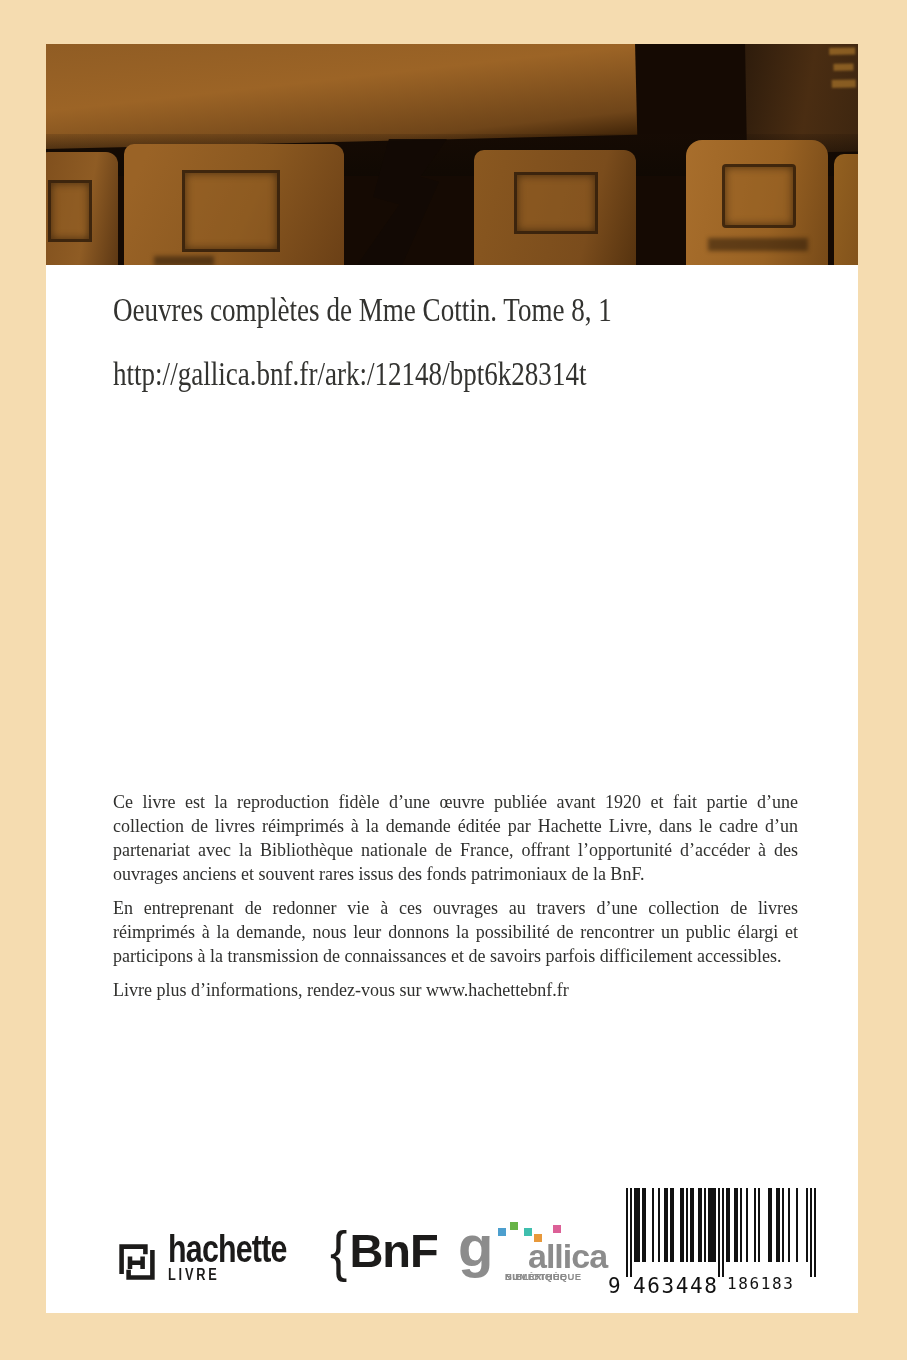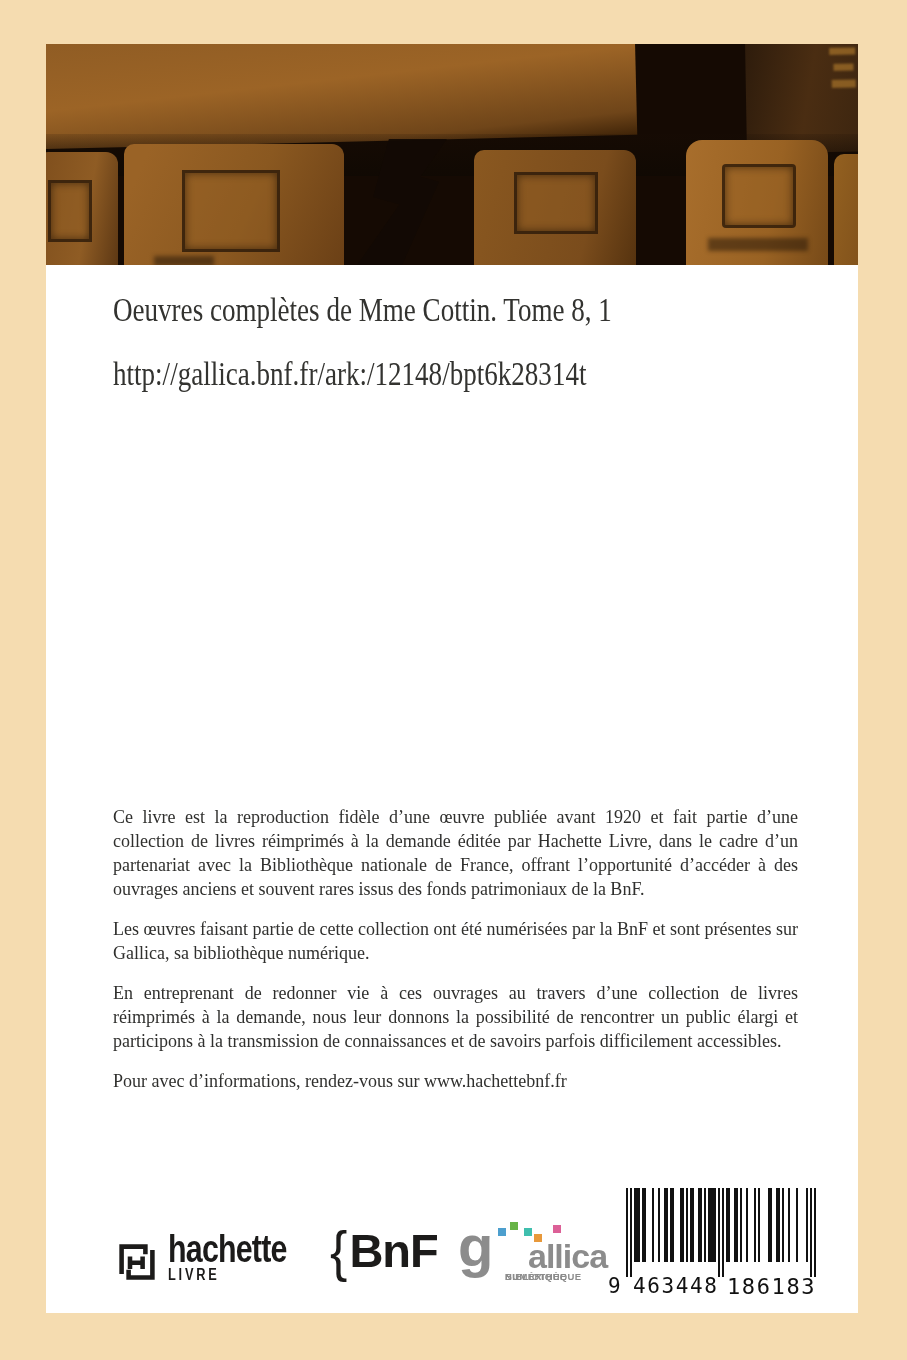--- a/index.html
+++ b/index.html
@@ -45,21 +45,21 @@
   .sm2{left:30px;top:112px;width:60px;height:10px;}
 
   
   .condensed{transform:scaleX(.82);transform-origin:0 50%;white-space:nowrap;}
   .title{position:absolute;left:67px;top:248px;margin:0;font-size:33px;font-weight:400;
     color:#333330;letter-spacing:0;}
   .url{position:absolute;left:67px;top:312px;font-size:33px;color:#333330;}
 
   
   .body-text{position:absolute;left:67px;top:745px;width:685px;color:var(--text-ink,#30302E);}
-  .body-text p{margin:16px 0 10px 0;font-size:18px;line-height:24px;text-align:justify;}
+  .body-text p{margin:1px 0 10px 0;font-size:18px;line-height:24px;text-align:justify;}
 
   
   .footer{position:absolute;left:0;bottom:0;width:100%;height:130px;}
   .hachette{position:absolute;left:69px;top:49px;display:flex;align-items:flex-end;color:var(--logo-ink,#1C1B1A);}
   .h-icon{width:44px;height:42px;margin-top:3px;}
   .h-icon path{fill:none;stroke:var(--logo-ink,#1C1B1A);stroke-width:6.5;}
   .h-text{margin-left:9px;font-family:"Liberation Sans",sans-serif;}
   .h-name{font-size:38px;line-height:34px;font-weight:700;letter-spacing:-1px;transform:scaleX(.8);transform-origin:0 0;}
   .h-sub{font-size:16px;line-height:16px;font-weight:700;letter-spacing:3.5px;margin-top:1px;transform:scaleX(.8);transform-origin:0 0;}
   .bnf{position:absolute;left:284px;top:44px;font-family:"Liberation Sans",sans-serif;
@@ -76,21 +76,21 @@
   .sq2{left:52px;top:9px;background:var(--sq2,#67B346);}
   .sq3{left:66px;top:15px;background:var(--sq3,#3FBFAE);}
   .sq4{left:76px;top:21px;background:var(--sq4,#E8993B);}
   .sq5{left:95px;top:12px;background:var(--sq5,#DC6097);}
   .g-sub{left:47px;top:58px;font-size:9.5px;line-height:11px;font-weight:700;letter-spacing:.4px;}
   .barcode{position:absolute;left:565px;top:5px;width:205px;height:120px;
     font-family:"DejaVu Sans Mono",monospace;color:var(--barcode-ink,#111111);}
   .barcode svg{position:absolute;left:15px;top:0;}
   .bc-lead{position:absolute;left:-3px;top:86px;font-size:21px;}
   .bc-g1{position:absolute;left:22px;top:86px;font-size:21px;letter-spacing:1.6px;}
-  .bc-g2{position:absolute;left:116px;top:86px;font-size:22px;letter-spacing:1.6px;}
+  .bc-g2{position:absolute;left:116px;top:86px;font-size:16px;letter-spacing:1.6px;}
 </style>
 </head>
 <body>
 
 <div class="card">
 
   <div class="photo">
     <div class="shelf-left"></div>
     <div class="shelf-right">
       <div class="gold-mark gm1"></div>
@@ -114,23 +114,22 @@
     </div>
     <div class="spine b6"></div>
     <div class="tear"></div>
   </div>
 
   <h1 class="title condensed">Oeuvres complètes de Mme Cottin. Tome 8, 1</h1>
   <div class="url condensed">http://gallica.bnf.fr/ark:/12148/bpt6k28314t</div>
 
   <div class="body-text">
     <p>Ce livre est la reproduction fidèle d’une œuvre publiée avant 1920 et fait partie d’une collection de livres réimprimés à la demande éditée par Hachette Livre, dans le cadre d’un partenariat avec la Bibliothèque nationale de France, offrant l’opportunité d’accéder à des ouvrages anciens et souvent rares issus des fonds patrimoniaux de la BnF.</p>
-    <p>Les œuvres faisant partie de cette collection ont été numérisées par la BnF et sont présentes sur Gallica, sa bibliothèque numérique.</p>
     <p>En entreprenant de redonner vie à ces ouvrages au travers d’une collection de livres réimprimés à la demande, nous leur donnons la possibilité de rencontrer un public élargi et participons à la transmission de connaissances et de savoirs parfois difficilement accessibles.</p>
-    <p>Pour avec d’informations, rendez-vous sur www.hachettebnf.fr</p>
+    <p>Livre plus d’informations, rendez-vous sur www.hachettebnf.fr</p>
   </div>
 
   <div class="footer">
 
     <div class="hachette">
       <svg class="h-icon" viewBox="0 0 60 60">
         <path d="M8,47 L8,8 L42,8 L42,19"></path>
         <path d="M52,13 L52,52 L18,52 L18,41"></path>
         <path d="M20,22 L20,40 M20,31 L38,31 M38,22 L38,40"></path>
       </svg>

